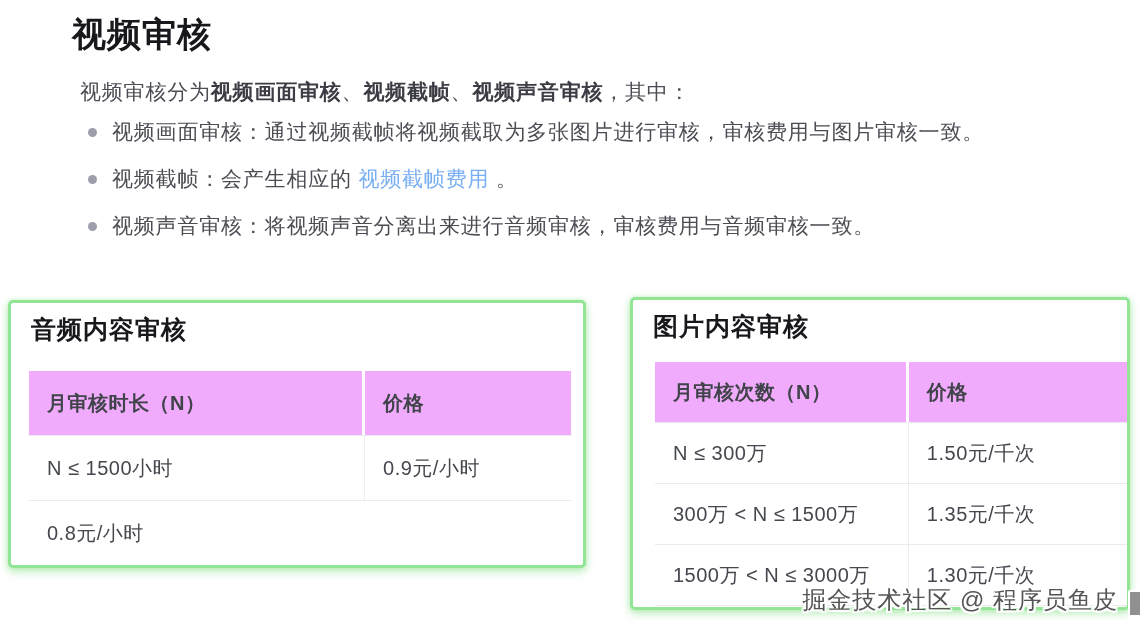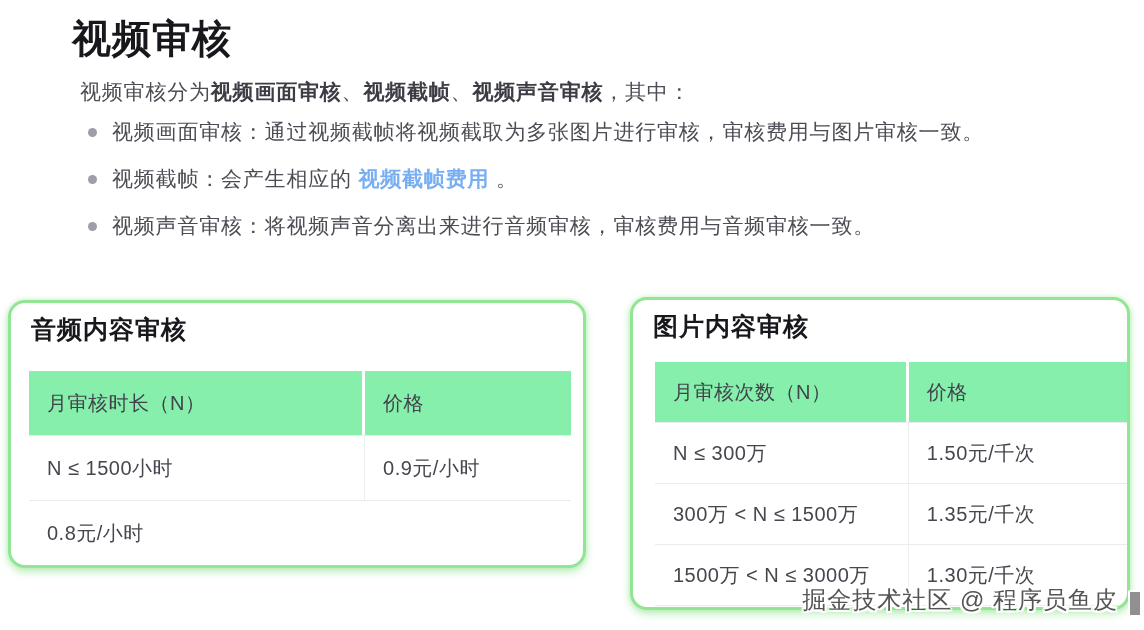--- a/index.html
+++ b/index.html
@@ -8,21 +8,21 @@
     position: relative;
     width: 1144px; height: 630px;
     background: #ffffff;
     overflow: hidden;
     font-family: "Liberation Sans", "DejaVu Sans", sans-serif;
   }
 
   
   .doc-title {
     position: absolute; left: 72px; top: 12px;
-    font-size: 39px; font-weight: bold; color: #17171c;
+    font-size: 34px; font-weight: bold; color: #17171c;
     letter-spacing: 1px;
   }
   .intro {
     position: absolute; left: 80px; top: 78px;
     font-size: 21px; color: #4c4c54; letter-spacing: 0.8px;
   }
   .intro b { color: #3c3c44; }
   .bullets {
     position: absolute; left: 88px; top: 118px;
     list-style: none;
@@ -33,46 +33,46 @@
     font-size: 21px; color: #4c4c54; letter-spacing: 0.8px;
     line-height: 28px;
     margin-bottom: 19px;
     white-space: nowrap;
   }
   .bullet-dot {
     position: absolute; left: 0; top: 10px;
     width: 9px; height: 9px; border-radius: 50%;
     background: #9c9fab;
   }
-  .text-link { color: #78aef2; cursor: pointer; text-decoration: none; font-weight: bold; }
+  .text-link { color: #78aef2; cursor: pointer; text-decoration: none; }
 
   
   .card {
     position: absolute;
     background: #ffffff;
     border: 3px solid #91e594;
-    border-radius: 17px;
+    border-radius: 5px;
     box-shadow: 0 4px 9px rgba(141, 224, 141, 0.55), 0 0 5px rgba(141, 224, 141, 0.4);
     overflow: hidden;
   }
   .card-audio { left: 8px;   top: 300px; width: 578px; height: 268px; }
   .card-image { left: 630px; top: 297px; width: 500px; height: 313px; }
   .card-title {
     position: absolute; left: 20px; top: 10px;
     font-size: 25px; font-weight: bold; color: #17171c;
     letter-spacing: 1px;
   }
 
   
   .ptable { position: absolute; }
   .card-audio .ptable { left: 18px; top: 68px;  width: 542px; }
   .card-image .ptable { left: 22px; top: 62px;  width: 479px; }
 
   .trow { display: flex; width: 100%; }
-  .thead { background: #86efac; }
+  .thead { background: #f0abfc; font-weight: bold; }
   .card-audio .thead .tcell { height: 64px; }
   .card-audio .tbody .tcell { height: 64px; }
   .card-image .thead .tcell { height: 60px; }
   .card-image .tbody .tcell { height: 60px; }
 
   .tcell {
     display: flex; align-items: center;
     padding-left: 18px;
     font-size: 20px; color: #45474e; letter-spacing: 0.5px;
     white-space: nowrap; overflow: hidden;

